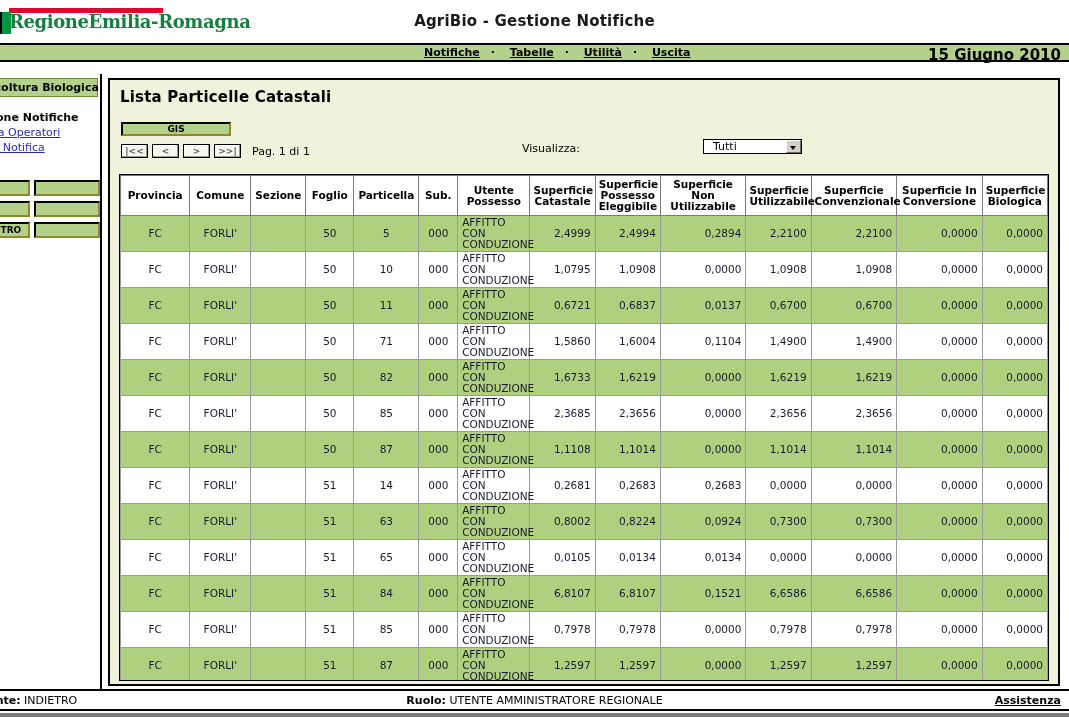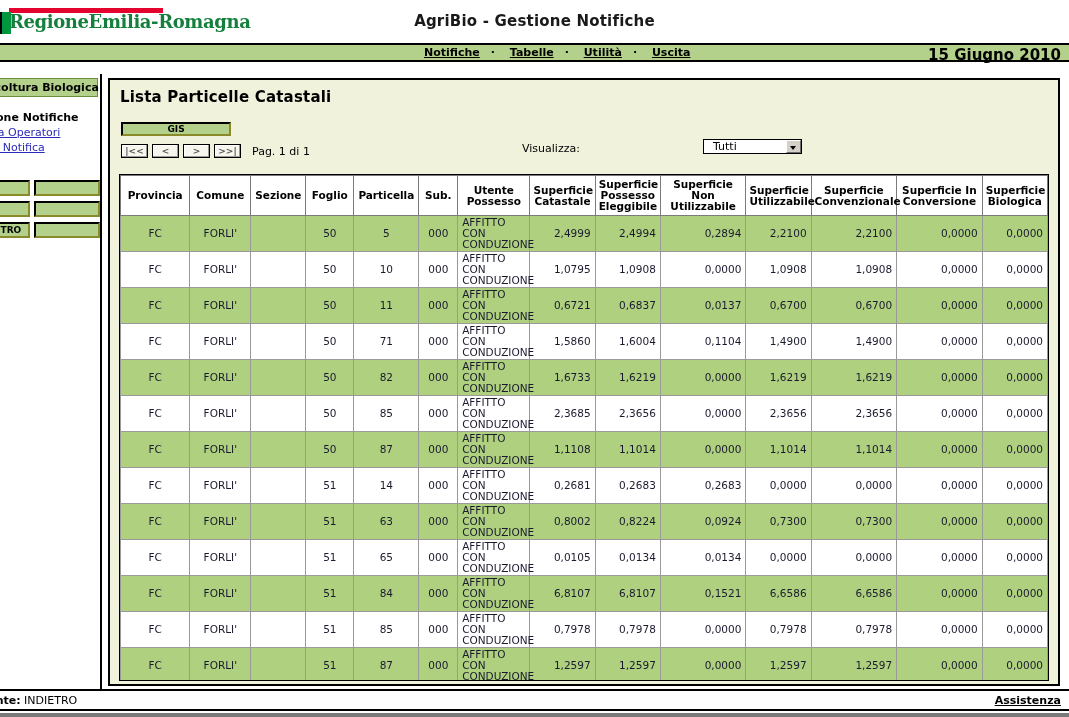--- a/index.html
+++ b/index.html
@@ -707,15 +707,19 @@
       </table>
     </div>
   </div>
 </div>
 
 <div id="footer">
   <div class="f-user">
     <b>Utente:</b>
     <span>INDIETRO</span>
   </div>
+  <div class="f-role">
+    <b>Ruolo:</b>
+    <span>UTENTE AMMINISTRATORE REGIONALE</span>
+  </div>
   <a class="f-help" href="#">Assistenza</a>
 </div>
 <div id="bottomstrip"></div>
 
 </body></html>

